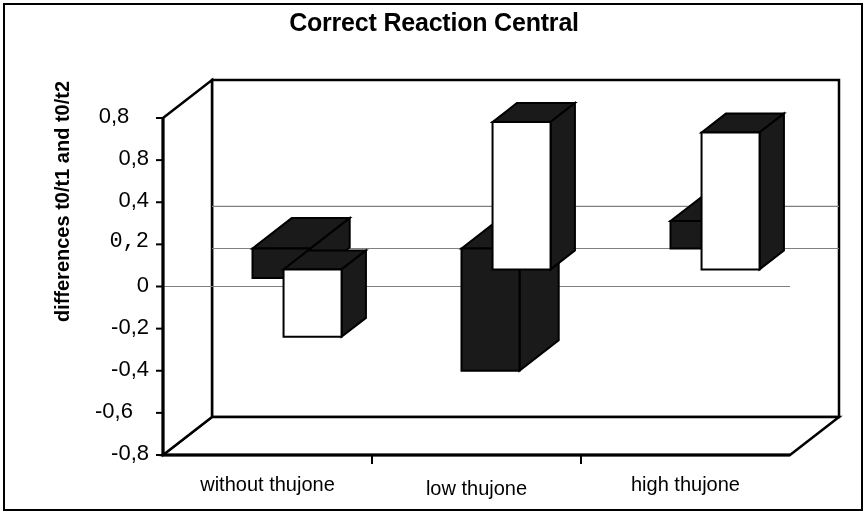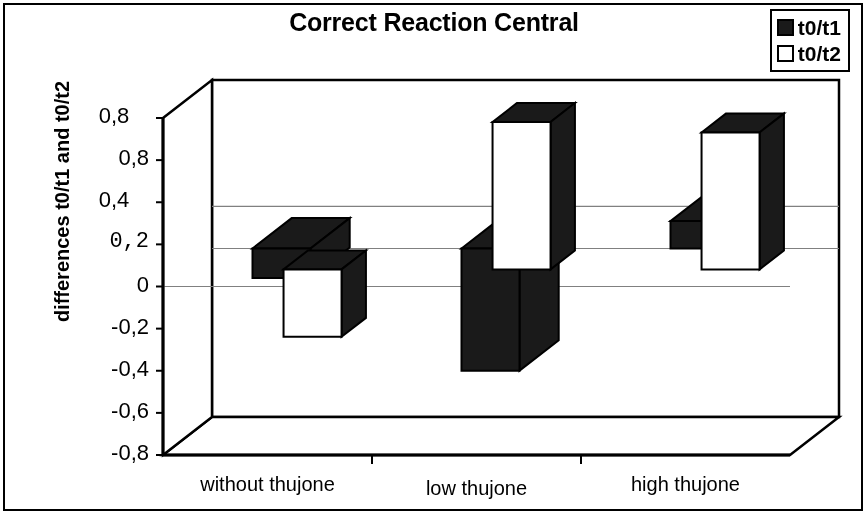--- a/index.html
+++ b/index.html
@@ -106,30 +106,20 @@
 </style>
 </head>
 <body>
 
 <div id="chart-frame">
 
   <div class="outer-border"></div>
 
   <div class="chart-title">Correct Reaction Central</div>
 
-  <div class="legend-box">
-    <div class="legend-row">
-      <span class="legend-swatch filled"></span>
-      <span class="legend-label">t0/t1</span>
-    </div>
-    <div class="legend-row">
-      <span class="legend-swatch hollow"></span>
-      <span class="legend-label">t0/t2</span>
-    </div>
-  </div>
 
   <div class="y-axis-title">differences t0/t1 and t0/t2</div>
 
   <svg class="plot" id="plot-svg" viewBox="0 0 868 516">
       <polygon points="212,80 839,80 839,417 212,417" fill="#ffffff" stroke="#000000" stroke-width="2.5"></polygon>
       <polygon points="163,455 212,417 839,417 790,455" fill="#ffffff" stroke="#000000" stroke-width="2.5"></polygon>
       <polygon points="163,118 212,80 212,417 163,455" fill="#ffffff" stroke="#000000" stroke-width="2.5"></polygon>
       <line x1="212" y1="206.375" x2="839" y2="206.375" stroke="#808080" stroke-width="1.2"></line>
       <line x1="212" y1="248.5" x2="839" y2="248.5" stroke="#808080" stroke-width="1.2"></line>
       <line x1="163" y1="286.5" x2="790" y2="286.5" stroke="#808080" stroke-width="1.2"></line>
@@ -174,26 +164,26 @@
       <g>
         <polygon points="701.55,132.49375 725.9275,113.58875 783.9275,113.58875 759.55,132.49375" fill="#1a1a1a" stroke="#000000" stroke-width="2"></polygon>
         <polygon points="759.55,132.49375 783.9275,113.58875 783.9275,250.49499999999998 759.55,269.4" fill="#1a1a1a" stroke="#000000" stroke-width="2"></polygon>
         <polygon points="701.55,132.49375 759.55,132.49375 759.55,269.4 701.55,269.4" fill="#ffffff" stroke="#000000" stroke-width="2"></polygon>
       </g>
     </svg>
 
   <div id="tick-layer">
       <div class="tick-label" style="left: 79px; top: 105px; text-align: center;">0,8</div>
       <div class="tick-label" style="left: 79px; top: 147.125px;">0,8</div>
-      <div class="tick-label" style="left: 79px; top: 189.25px; text-align: center;">0,4</div>
+      <div class="tick-label" style="left: 79px; top: 189.25px;">0,4</div>
       <div class="tick-label" style="left: 79px; top: 231.375px; font-family: Liberation Mono, monospace;">0,2</div>
       <div class="tick-label" style="left: 79px; top: 273.5px;">0</div>
       <div class="tick-label" style="left: 79px; top: 315.625px;">-0,2</div>
       <div class="tick-label" style="left: 79px; top: 357.75px;">-0,4</div>
-      <div class="tick-label" style="left: 79px; top: 399.875px;">-0,6</div>
+      <div class="tick-label" style="left: 79px; top: 399.875px; text-align: center;">-0,6</div>
       <div class="tick-label" style="left: 79px; top: 442px;">-0,8</div>
     </div>
   <div id="cat-layer">
       <div class="cat-label" style="left: 157.5px; width: 220px; top: 473px;">without thujone</div>
       <div class="cat-label" style="left: 366.5px; width: 220px; top: 477px;">low thujone</div>
       <div class="cat-label" style="left: 575.5px; width: 220px; top: 473px;">high thujone</div>
     </div>
 
 </div>
 

